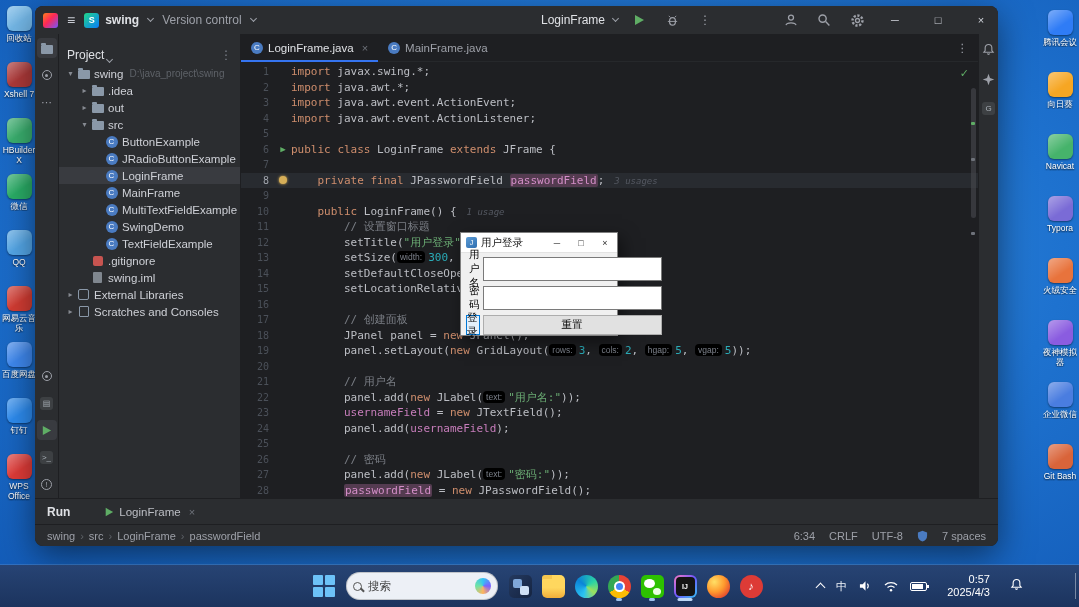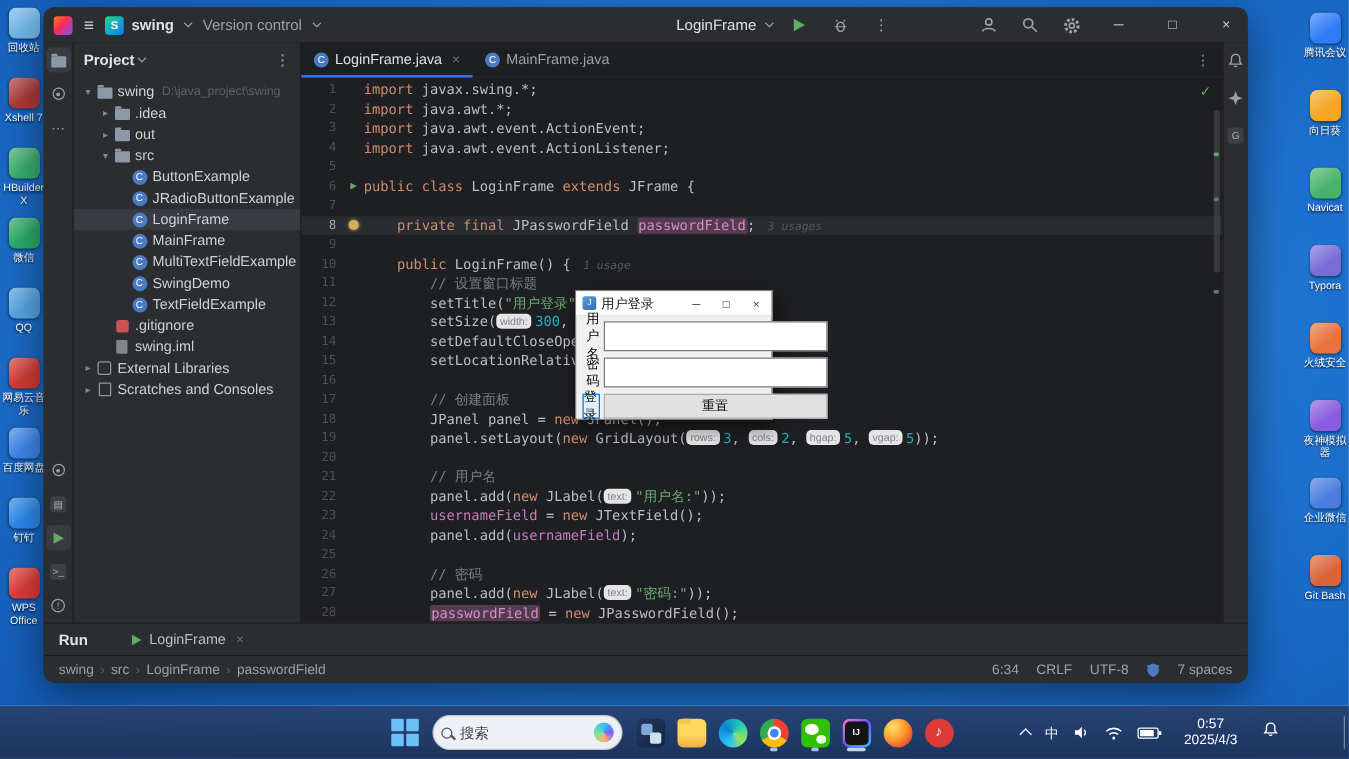--- a/index.html
+++ b/index.html
@@ -42,21 +42,21 @@
   .s-ic{width:20px;height:20px;border-radius:4px;display:flex;align-items:center;justify-content:center;color:#9da0a8;font-size:11px}
   .s-ic.active{background:#393b40}
   .s-sp{flex:1}
   .dot-circ{width:10px;height:10px;border:1.3px solid #9da0a8;border-radius:50%;display:flex;align-items:center;justify-content:center}
   .dot-circ i{width:3px;height:3px;background:#9da0a8;border-radius:50%}
   .excl{width:11px;height:11px;border:1.2px solid #9da0a8;border-radius:50%;font-style:normal;font-size:8px;line-height:9px;text-align:center;color:#9da0a8}
   .gbox{width:13px;height:13px;border-radius:3px;background:#3d4043;color:#aab0b8;font-size:8px;display:flex;align-items:center;justify-content:center}
 
   
   .proj{flex:0 0 182px;background:#2b2d30;border-right:1px solid #1e1f22;display:flex;flex-direction:column;min-height:0}
-  .proj-head{flex:0 0 28px;display:flex;align-items:center;padding:0 8px;color:#dfe1e5;font-weight:700;font-size:12px}
+  .proj-head{flex:0 0 28px;display:flex;align-items:flex-end;padding:0 8px;color:#dfe1e5;font-weight:400;font-size:12px}
   .proj-head .mini{margin-left:auto;color:#7d828c;font-size:12px}
   .tree{flex:1;overflow:hidden;padding-top:3px}
   .trow{height:17px;display:flex;align-items:center;font-size:11.5px;color:#ced0d6;white-space:nowrap;cursor:pointer}
   .trow.selected{background:#393b40}
   .chev{flex:0 0 11px;font-size:8px;color:#868a91;text-align:center}
   .tico{flex:0 0 15px;display:flex;justify-content:center;margin-right:3px}
   .tsub{color:#5e6268;font-size:10px;margin-left:6px}
   .i-folder{width:12px;height:9px;background:#8a98a8;border-radius:1px;position:relative;margin-top:2px}
   .i-folder::before{content:"";position:absolute;top:-2px;left:0;width:5px;height:2px;background:#8a98a8;border-radius:1px 1px 0 0}
   .i-class{width:12px;height:12px;border-radius:50%;background:#4a7bc1;color:#fff;font-size:8px;display:flex;align-items:center;justify-content:center}
@@ -76,21 +76,21 @@
   .codewrap{flex:1;position:relative;overflow:hidden;padding-top:2px}
   .cline{height:15.5px;display:flex;align-items:center;font-family:"DejaVu Sans Mono",monospace;font-size:11px;white-space:pre}
   .cline.hl{background:#282b30}
   .lnum{flex:0 0 34px;text-align:right;color:#4b5059;font-size:10px;padding-right:6px;font-family:"DejaVu Sans Mono",monospace}
   .cline.hl .lnum{color:#a1a5ad}
   .lgut{flex:0 0 16px;display:flex;align-items:center;justify-content:center}
   .ltext{flex:1;min-width:0}
   .kw{color:#cf8e6d}.pl{color:#bcbec4}.cmt{color:#7a7e85}.str{color:#6aab73}.num{color:#2aacb8}
   .fld{color:#c77dbb}
   .fldsel{color:#d48ec8;background:#543b50;border-radius:2px;padding:0 1px}
-  .hint{background:#e5e5e5;color:#7d828c;border-radius:4px;padding:0 3px;margin-right:3px;font-size:8.5px;
+  .hint{background:#000000;color:#7d828c;border-radius:4px;padding:0 3px;margin-right:3px;font-size:8.5px;
     font-family:"Liberation Sans",sans-serif;display:inline-block;line-height:12px;vertical-align:1px}
   .use{color:#545861;font-size:9px;font-style:italic;margin-left:10px}
   .grun{color:#5fad65;font-size:9px}
   .gbulb{width:8px;height:8px;border-radius:50%;background:#d6ae58;box-shadow:0 0 3px #d6ae58}
   .okcheck{position:absolute;right:9px;top:5px;color:#5fad65;font-size:11px}
   .vscroll{position:absolute;right:2px;top:26px;width:5px;height:130px;background:#45474d;border-radius:3px;opacity:.65}
   .mark{position:absolute;right:3px;width:4px;height:3px;border-radius:1px}
 
   
   .runhead{flex:0 0 26px;background:#2b2d30;border-top:1px solid #1e1f22;display:flex;align-items:center;padding:0 12px;gap:34px;font-size:11.5px}
@@ -147,21 +147,21 @@
   .a-intellij::after{content:"IJ";position:absolute;inset:0;display:flex;align-items:center;justify-content:center;
     color:#fff;font-size:7px;font-weight:700}
   .a-firefox{border-radius:50%;background:radial-gradient(circle at 32% 30%,#ffe066,#ff9a2e 45%,#e8552e 75%,#c33767)}
   .a-netease{border-radius:50%;background:#dd3b36}
   .a-netease::after{content:"♪";position:absolute;inset:0;display:flex;align-items:center;justify-content:center;color:#fff;font-size:11px}
   .tray{position:absolute;right:152px;top:0;height:100%;display:flex;align-items:center;gap:12px;color:#f2f6fc;font-size:11px}
   .chup{width:7px;height:7px;border-left:1.6px solid #fff;border-top:1.6px solid #fff;transform:rotate(45deg);margin-top:3px}
   .batt{width:17px;height:9px;border:1px solid #fff;border-radius:2px;position:relative}
   .batt::before{content:"";position:absolute;left:1px;top:1px;bottom:1px;width:11px;background:#fff}
   .batt::after{content:"";position:absolute;right:-3px;top:2px;width:2px;height:3px;background:#fff}
-  .clock{position:absolute;right:89px;top:50%;transform:translateY(-50%);text-align:center;color:#fff;font-size:11px;line-height:13px;cursor:pointer}
+  .clock{position:absolute;right:89px;top:50%;transform:translateY(-50%);text-align:right;color:#fff;font-size:11px;line-height:13px;cursor:pointer}
   .bellwrap{position:absolute;right:56px;top:50%;transform:translateY(-50%);color:#fff}
   .showdesk{position:absolute;right:0;top:8px;bottom:8px;width:4px;border-left:1px solid rgba(255,255,255,.4)}
 </style>
 </head>
 <body>
 
 <div>
     <div class="dico" style="top: 6px; left: 2px;">
       <div class="dico-img" style="background-color: rgb(116, 184, 232);"></div>
       <div class="dico-label">回收站</div>

